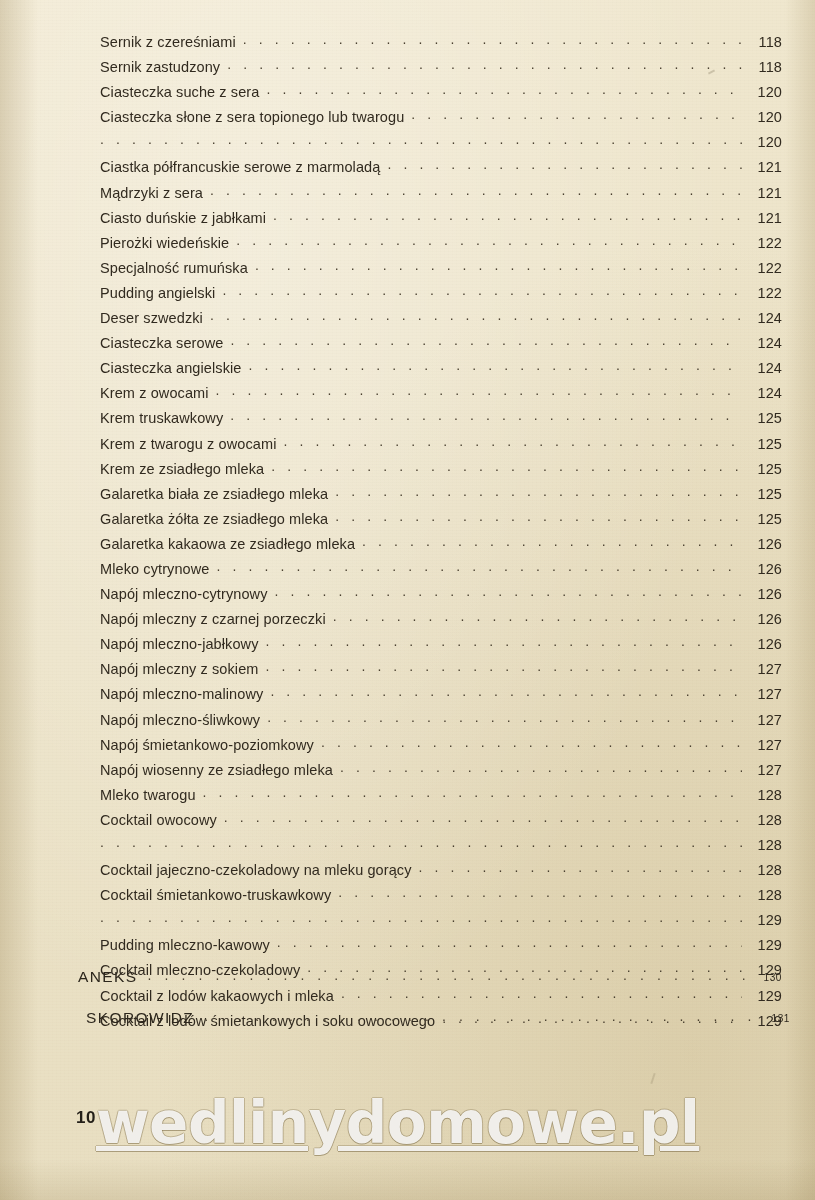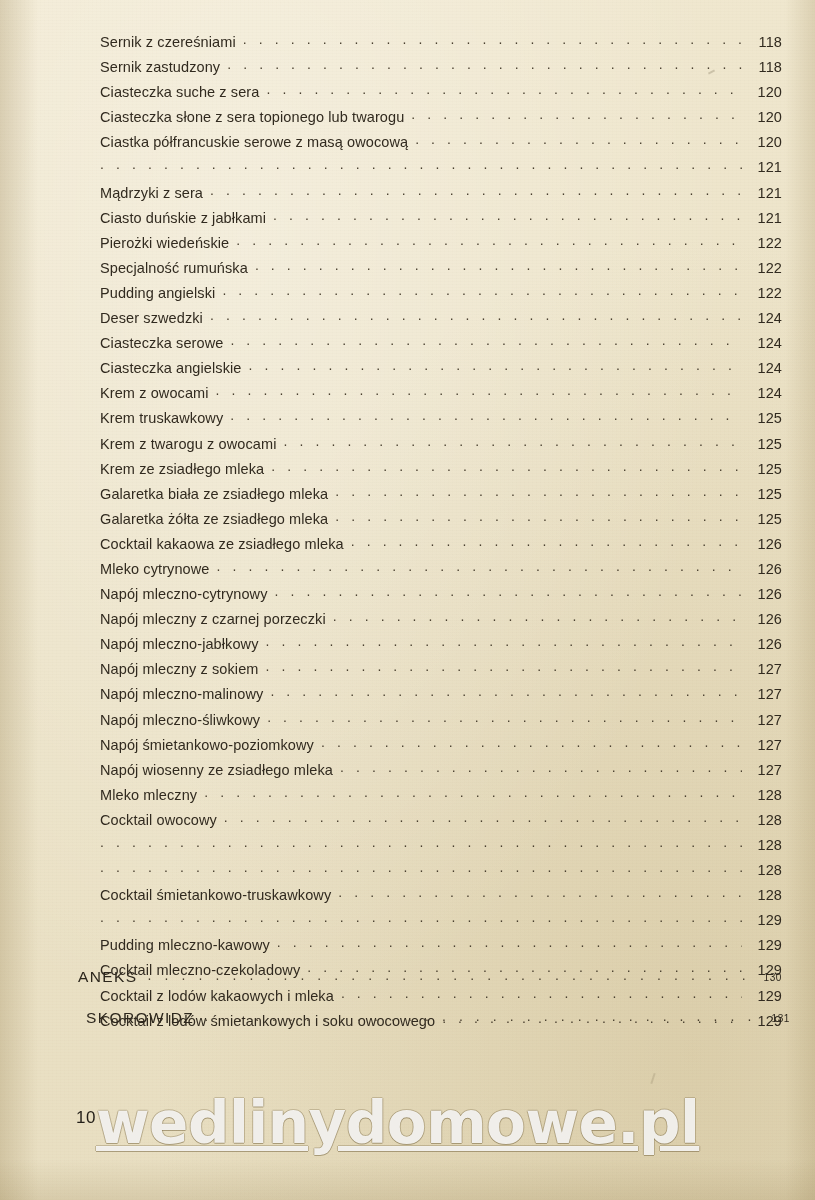--- a/index.html
+++ b/index.html
@@ -133,21 +133,21 @@
   }
   #aneks-row { position: absolute; left: 0; top: 0; width: 704px; }
   #skorowidz-row { position: absolute; left: 8px; top: 41px; width: 704px; }
 
   
   .folio {
     position: absolute;
     left: 76px;
     top: 1108px;
     font-size: 17px;
-    font-weight: normal;
+    font-weight: bold;
     color: #231f18;
     letter-spacing: .5px;
   }
 
   
   .watermark {
     position: absolute;
     left: 96px;
     top: 1089px;
     width: 700px;
@@ -203,25 +203,25 @@
         <span class="title">Ciasteczka suche z sera</span>
         <span class="leader">. . . . . . . . . . . . . . . . . . . . . . . . . . . . . . . . . . . . . . . . . . . . . . . . . . . . . . . . . .</span>
         <span class="page-no">120</span>
       </div>
       <div class="toc-row">
         <span class="title">Ciasteczka słone z sera topionego lub twarogu</span>
         <span class="leader">. . . . . . . . . . . . . . . . . . . . . . . . . . . . . . . . . . . . . . . . . . . . . . . . . . . . . . . . . .</span>
         <span class="page-no">120</span>
       </div>
       <div class="toc-row">
-        <span class="title">Ciastka półfrancuskie serowe z masą owocową</span>
         <span class="leader">. . . . . . . . . . . . . . . . . . . . . . . . . . . . . . . . . . . . . . . . . . . . . . . . . . . . . . . . . .</span>
         <span class="page-no">120</span>
       </div>
       <div class="toc-row">
+        <span class="title">Ciastka półfrancuskie serowe z marmoladą</span>
         <span class="leader">. . . . . . . . . . . . . . . . . . . . . . . . . . . . . . . . . . . . . . . . . . . . . . . . . . . . . . . . . .</span>
         <span class="page-no">121</span>
       </div>
       <div class="toc-row">
         <span class="title">Mądrzyki z sera</span>
         <span class="leader">. . . . . . . . . . . . . . . . . . . . . . . . . . . . . . . . . . . . . . . . . . . . . . . . . . . . . . . . . .</span>
         <span class="page-no">121</span>
       </div>
       <div class="toc-row">
         <span class="title">Ciasto duńskie z jabłkami</span>
@@ -282,21 +282,21 @@
         <span class="title">Galaretka biała ze zsiadłego mleka</span>
         <span class="leader">. . . . . . . . . . . . . . . . . . . . . . . . . . . . . . . . . . . . . . . . . . . . . . . . . . . . . . . . . .</span>
         <span class="page-no">125</span>
       </div>
       <div class="toc-row">
         <span class="title">Galaretka żółta ze zsiadłego mleka</span>
         <span class="leader">. . . . . . . . . . . . . . . . . . . . . . . . . . . . . . . . . . . . . . . . . . . . . . . . . . . . . . . . . .</span>
         <span class="page-no">125</span>
       </div>
       <div class="toc-row">
-        <span class="title">Cocktail kakaowa ze zsiadłego mleka</span>
+        <span class="title">Galaretka kakaowa ze zsiadłego mleka</span>
         <span class="leader">. . . . . . . . . . . . . . . . . . . . . . . . . . . . . . . . . . . . . . . . . . . . . . . . . . . . . . . . . .</span>
         <span class="page-no">126</span>
       </div>
       <div class="toc-row">
         <span class="title">Mleko  cytrynowe</span>
         <span class="leader">. . . . . . . . . . . . . . . . . . . . . . . . . . . . . . . . . . . . . . . . . . . . . . . . . . . . . . . . . .</span>
         <span class="page-no">126</span>
       </div>
       <div class="toc-row">
         <span class="title">Napój mleczno-cytrynowy</span>
@@ -332,34 +332,35 @@
         <span class="title">Napój  śmietankowo-poziomkowy</span>
         <span class="leader">. . . . . . . . . . . . . . . . . . . . . . . . . . . . . . . . . . . . . . . . . . . . . . . . . . . . . . . . . .</span>
         <span class="page-no">127</span>
       </div>
       <div class="toc-row">
         <span class="title">Napój wiosenny ze zsiadłego mleka</span>
         <span class="leader">. . . . . . . . . . . . . . . . . . . . . . . . . . . . . . . . . . . . . . . . . . . . . . . . . . . . . . . . . .</span>
         <span class="page-no">127</span>
       </div>
       <div class="toc-row">
-        <span class="title">Mleko  mleczny</span>
+        <span class="title">Mleko  twarogu</span>
         <span class="leader">. . . . . . . . . . . . . . . . . . . . . . . . . . . . . . . . . . . . . . . . . . . . . . . . . . . . . . . . . .</span>
         <span class="page-no">128</span>
       </div>
       <div class="toc-row">
         <span class="title">Cocktail  owocowy</span>
         <span class="leader">. . . . . . . . . . . . . . . . . . . . . . . . . . . . . . . . . . . . . . . . . . . . . . . . . . . . . . . . . .</span>
         <span class="page-no">128</span>
       </div>
       <div class="toc-row">
         <span class="leader">. . . . . . . . . . . . . . . . . . . . . . . . . . . . . . . . . . . . . . . . . . . . . . . . . . . . . . . . . .</span>
         <span class="page-no">128</span>
       </div>
       <div class="toc-row">
+        <span class="title">Cocktail jajeczno-czekoladowy na mleku gorący</span>
         <span class="leader">. . . . . . . . . . . . . . . . . . . . . . . . . . . . . . . . . . . . . . . . . . . . . . . . . . . . . . . . . .</span>
         <span class="page-no">128</span>
       </div>
       <div class="toc-row">
         <span class="title">Cocktail  śmietankowo-truskawkowy</span>
         <span class="leader">. . . . . . . . . . . . . . . . . . . . . . . . . . . . . . . . . . . . . . . . . . . . . . . . . . . . . . . . . .</span>
         <span class="page-no">128</span>
       </div>
       <div class="toc-row">
         <span class="leader">. . . . . . . . . . . . . . . . . . . . . . . . . . . . . . . . . . . . . . . . . . . . . . . . . . . . . . . . . .</span>

